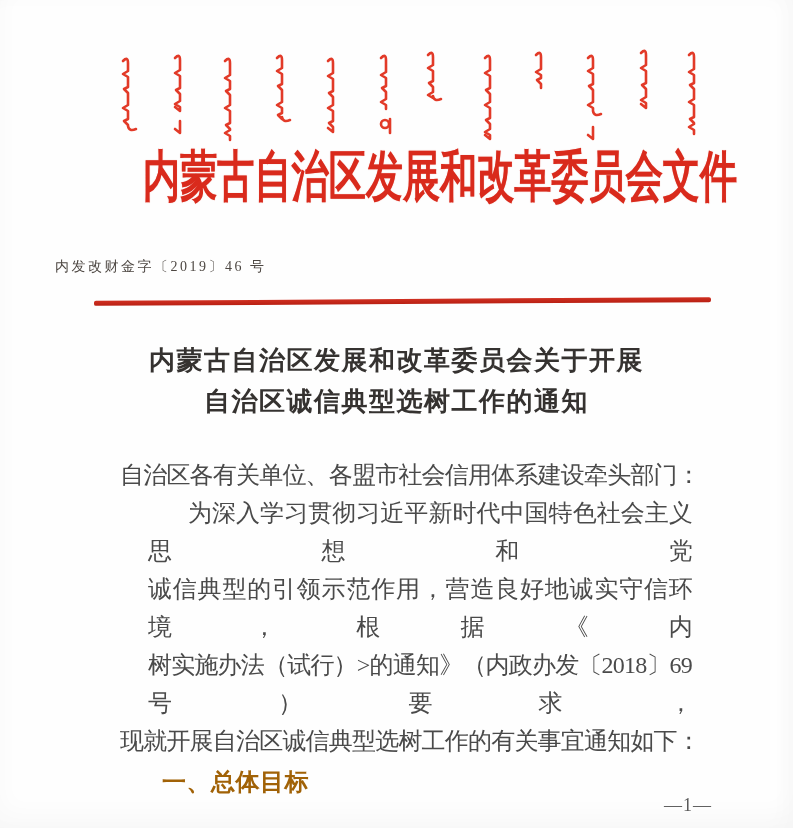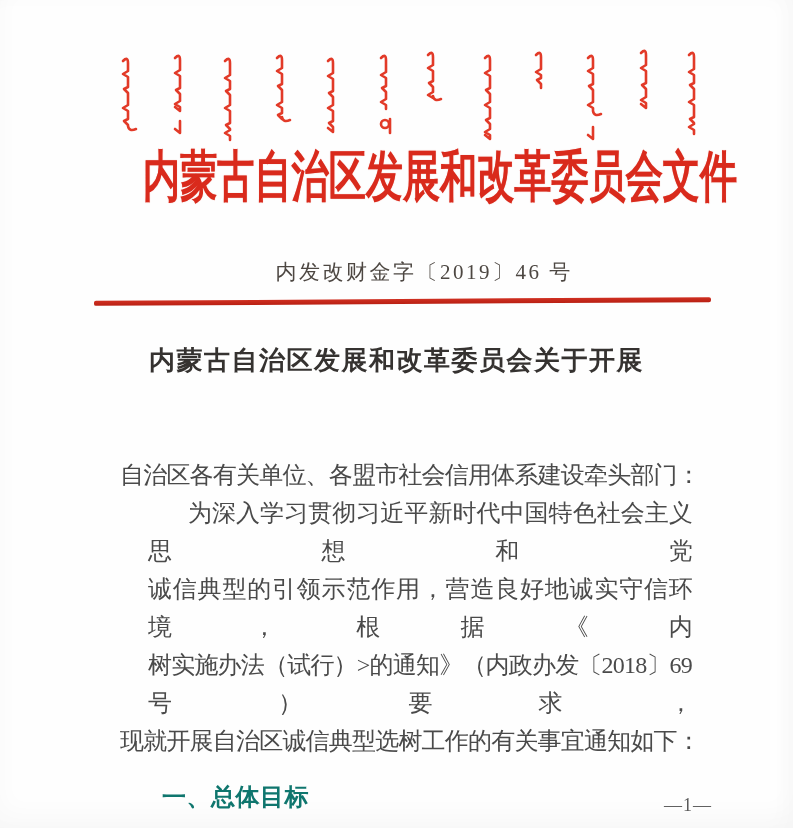--- a/index.html
+++ b/index.html
@@ -26,22 +26,22 @@
     font-size:55px;line-height:66px;font-weight:bold;
     color:#d92a1c;
     transform:scaleX(0.675);
     transform-origin:center;
     letter-spacing:0px;
     text-shadow:0 0 1px rgba(217,42,28,0.55);
   }
   
   .doc-number{
     position:absolute;left:55px;top:258px;width:738px;
-    text-align:center;
-    font-size:21px;letter-spacing:2.5px;
+    text-align:left;
+    font-size:14px;letter-spacing:2.5px;
     color:#4d4742;
   }
   
   .red-rule{
     position:absolute;left:94px;top:299px;width:617px;height:5px;
     background:linear-gradient(180deg,#d03022,#b92013);
     border-radius:2px;
     transform:rotate(-0.35deg);
   }
   
@@ -61,23 +61,23 @@
   .line{white-space:nowrap;}
   .line.fill{
     white-space:normal;
     text-align:justify;
     text-align-last:justify;
     margin-left:28px;
   }
   .line.indent{text-indent:40px;}
   .line.heading{
     font-family:"Liberation Sans","DejaVu Sans",sans-serif;
-    font-weight:bold;color:#0f766e;
+    font-weight:bold;color:#a16207;
     letter-spacing:0.5px;
-    margin-top:18px;
+    margin-top:3px;
     text-indent:42px;
   }
   
   .page-number{
     position:absolute;top:795px;right:81px;
     font-size:18px;color:#5a5a5a;letter-spacing:1px;
   }
 </style>
 </head>
 <body>
@@ -108,20 +108,21 @@
   <div class="org-title-wrap">
     <span class="org-title">内蒙古自治区发展和改革委员会文件</span>
   </div>
 
   <div class="doc-number">内发改财金字〔2019〕46 号</div>
 
   <div class="red-rule"></div>
 
   <div class="doc-title">
     <div>内蒙古自治区发展和改革委员会关于开展</div>
+    <div>自治区诚信典型选树工作的通知</div>
   </div>
 
   <div class="body-block">
     <div class="line">自治区各有关单位、各盟市社会信用体系建设牵头部门：</div>
     <div class="line fill indent">为深入学习贯彻习近平新时代中国特色社会主义思想和党</div>
     <div class="line fill">诚信典型的引领示范作用，营造良好地诚实守信环境，根据《内</div>
     <div class="line fill">树实施办法（试行）&gt;的通知》（内政办发〔2018〕69 号）要求，</div>
     <div class="line">现就开展自治区诚信典型选树工作的有关事宜通知如下：</div>
     <div class="line heading">一、总体目标</div>
   </div>

